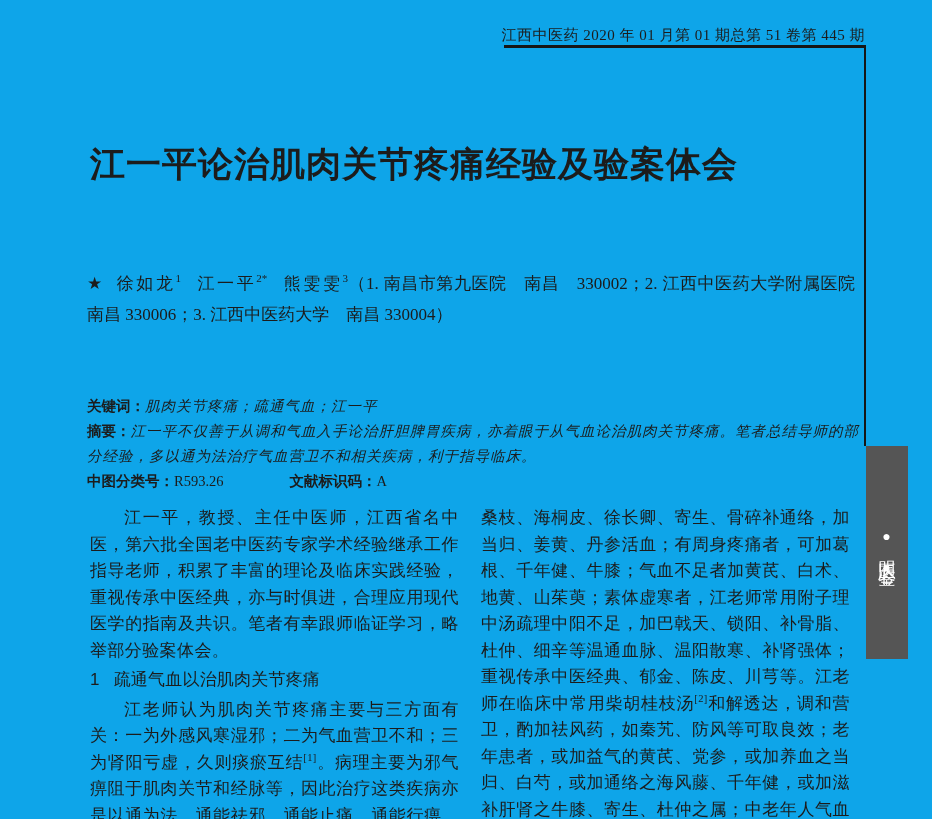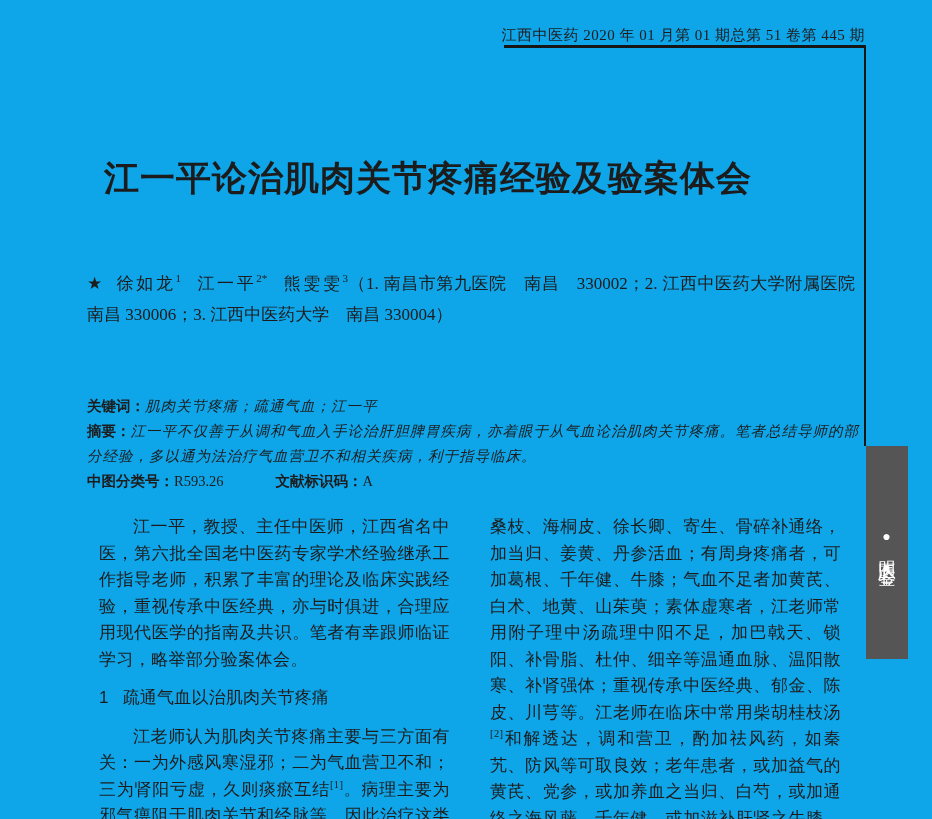--- a/index.html
+++ b/index.html
@@ -75,41 +75,41 @@
     width: 772px;
     font-size: 14.5px;
     line-height: 25px;
   }
   .meta-block p { margin: 0; text-align: justify; }
   .meta-label {
     font-family: "Liberation Sans", "DejaVu Sans", sans-serif;
     font-weight: bold;
   }
   .kaiti { font-style: italic; letter-spacing: 1px; }
-  .clc-group2 { margin-left: 52px; }
+  .clc-group2 { margin-left: 66px; }
 
   
   .columns {
     position: absolute;
     left: 87px;
     top: 502px;
     width: 766px;
     height: 317px;
     display: flex;
     gap: 16px;
     overflow: hidden;
   }
   .col {
     width: 375px;
     font-size: 17px;
     line-height: 26.5px;
     letter-spacing: 0.4px;
     text-align: justify;
   }
-  .col p { margin: 12px; }
+  .col p { margin: 3px; }
   .indent { text-indent: 2em; }
   .section-heading {
     font-family: "Liberation Sans", "DejaVu Sans", sans-serif;
     font-weight: normal;
     letter-spacing: 0.2px;
   }
   .section-number { margin-right: 14px; }
   .col sup { font-size: 10.5px; line-height: 0; }
 
   
@@ -137,21 +137,21 @@
 </style>
 </head>
 <body>
 
 <div class="page">
 
   <div class="journal-header">江西中医药 2020 年 01 月第 01 期总第 51 卷第 445 期</div>
   <div class="top-rule"></div>
   <div class="v-rule"></div>
 
-  <h1 class="paper-title" style="margin:18px;">江一平论治肌肉关节疼痛经验及验案体会</h1>
+  <h1 class="paper-title" style="margin:4px;">江一平论治肌肉关节疼痛经验及验案体会</h1>
 
   <div class="authors">
     <span class="author-star">★</span><span class="author-name">徐如龙</span><sup>1</sup><span class="author-gap"></span><span class="author-name">江一平</span><sup>2*</sup><span class="author-gap"></span><span class="author-name">熊雯雯</span><sup>3</sup><span>（1. 南昌市第九医院　南昌　330002；2. 江西中医药大学附属医院　南昌 330006；3. 江西中医药大学　南昌 330004）</span>
   </div>
 
   <div class="meta-block">
     <p>
       <span class="meta-label">关键词：</span><span class="kaiti">肌肉关节疼痛；疏通气血；江一平</span>
     </p>
     <p>

